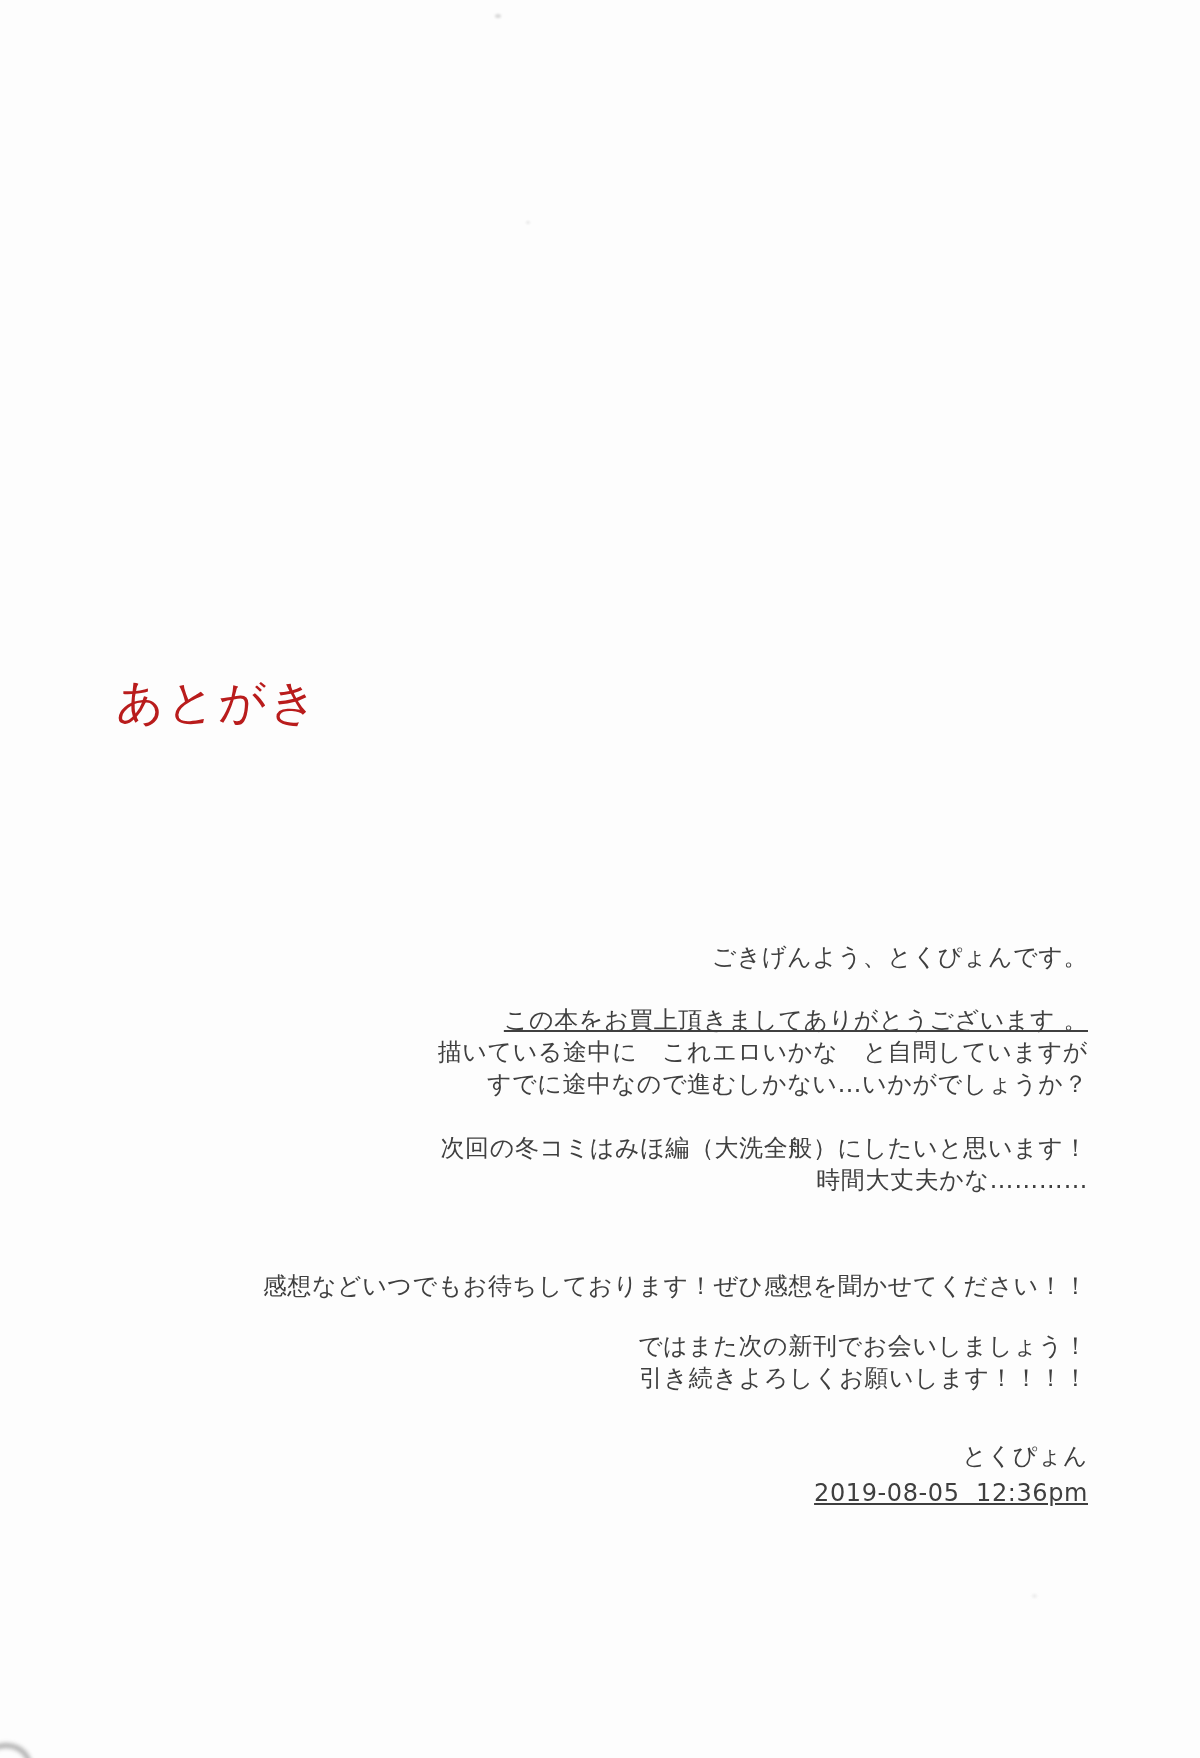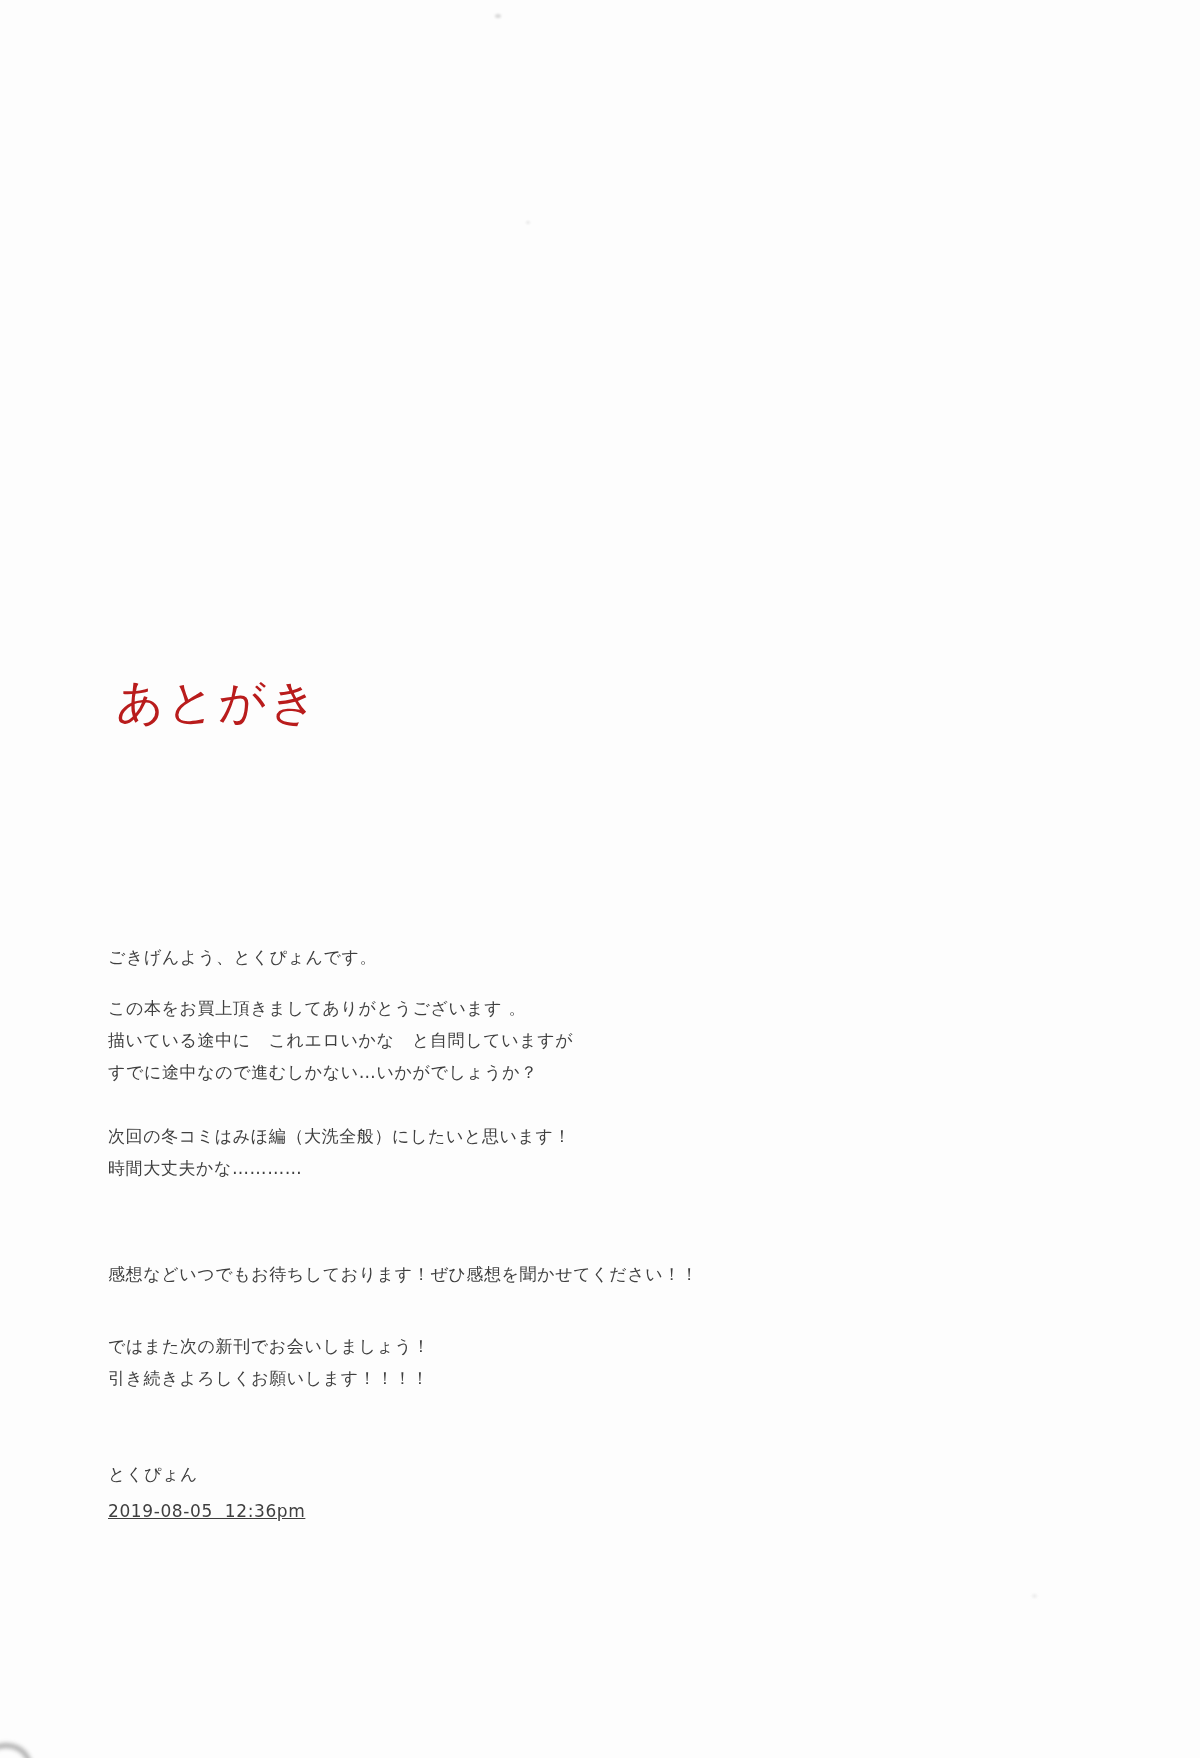--- a/index.html
+++ b/index.html
@@ -30,33 +30,34 @@
     color: #b91c1c;
     white-space: pre;
   }
   .body-text {
     position: absolute;
     left: 108px;
     top: 941px;
     width: 980px;
   }
   .ln {
-    font-size: 17px;
+    font-size: 24px;
     line-height: 32px;
     height: 32px;
     letter-spacing: 0.6px;
     white-space: pre;
     color: var(--ink, #3f3f3f);
+    text-align: right;
   }
-  .g31 { margin-top: 19px; }
+  .g31 { margin-top: 31px; text-decoration: underline; }
   .g25 { margin-top: 25px; }
   .g22 { margin-top: 32px; }
   .g51 { margin-top: 74px; }
-  .g28 { margin-top: 40px; }
-  .g46 { margin-top: 64px; }
+  .g28 { margin-top: 28px; }
+  .g46 { margin-top: 46px; }
   .g5  { margin-top: 5px; text-decoration: underline;  }
 
   
   .smudge {
     position: absolute;
     left: -20px;
     top: 1743px;
     width: 42px;
     height: 36px;
     border: 5px solid #8d8d8d;

